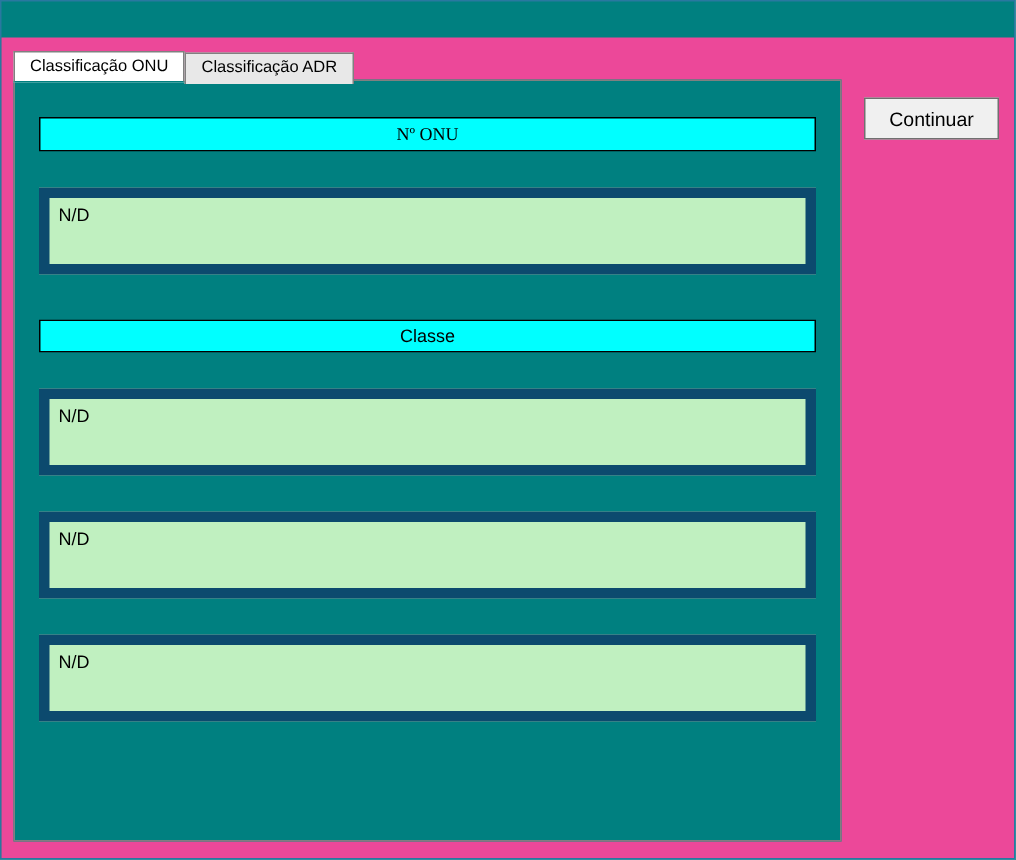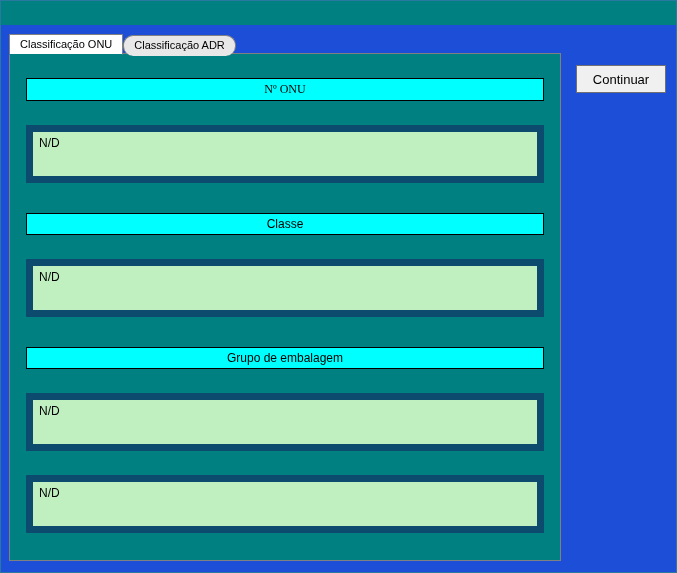--- a/index.html
+++ b/index.html
@@ -40,21 +40,21 @@
       display: flex;
       align-items: center;
       justify-content: center;
       cursor: pointer;
     }
     .close-btn svg { display: block; }
 
     .client {
       position: absolute;
       top: 24px; left: 0; right: 0; bottom: 0;
-      background: #1d4ed8;
+      background: #ec4899;
     }
 
     .tabstrip {
       position: absolute;
       top: 8px;
       left: 8px;
       display: flex;
       z-index: 2;
     }
     .tab {
@@ -72,21 +72,20 @@
       background: #008080;
       color: #000;
       background: #ffffff;
       border-bottom: 1px solid #008080;
       top: 1px;
       z-index: 3;
     }
     .tab:not(.active) {
       top: 2px;
       background: #e8e8e8;
-      border-radius: 10px;
     }
     
     .tabpanel {
       position: absolute;
       top: 28px;
       left: 8px;
       width: 552px;
       height: 508px;
       border: 1px solid #808080;
       background: #008080;
@@ -150,21 +149,20 @@
     </div>
 
     <div class="tabpanel">
 
       <div class="section-header">Nº ONU</div>
       <div class="section-body">N/D</div>
 
       <div class="section-header">Classe</div>
       <div class="section-body">N/D</div>
 
-      <div class="section-header">Grupo de embalagem</div>
       <div class="section-body">N/D</div>
 
       <div class="section-body">N/D</div>
 
     </div>
 
     <div class="sidebar-buttons">
       <button class="btn">Continuar</button>
     </div>
 

